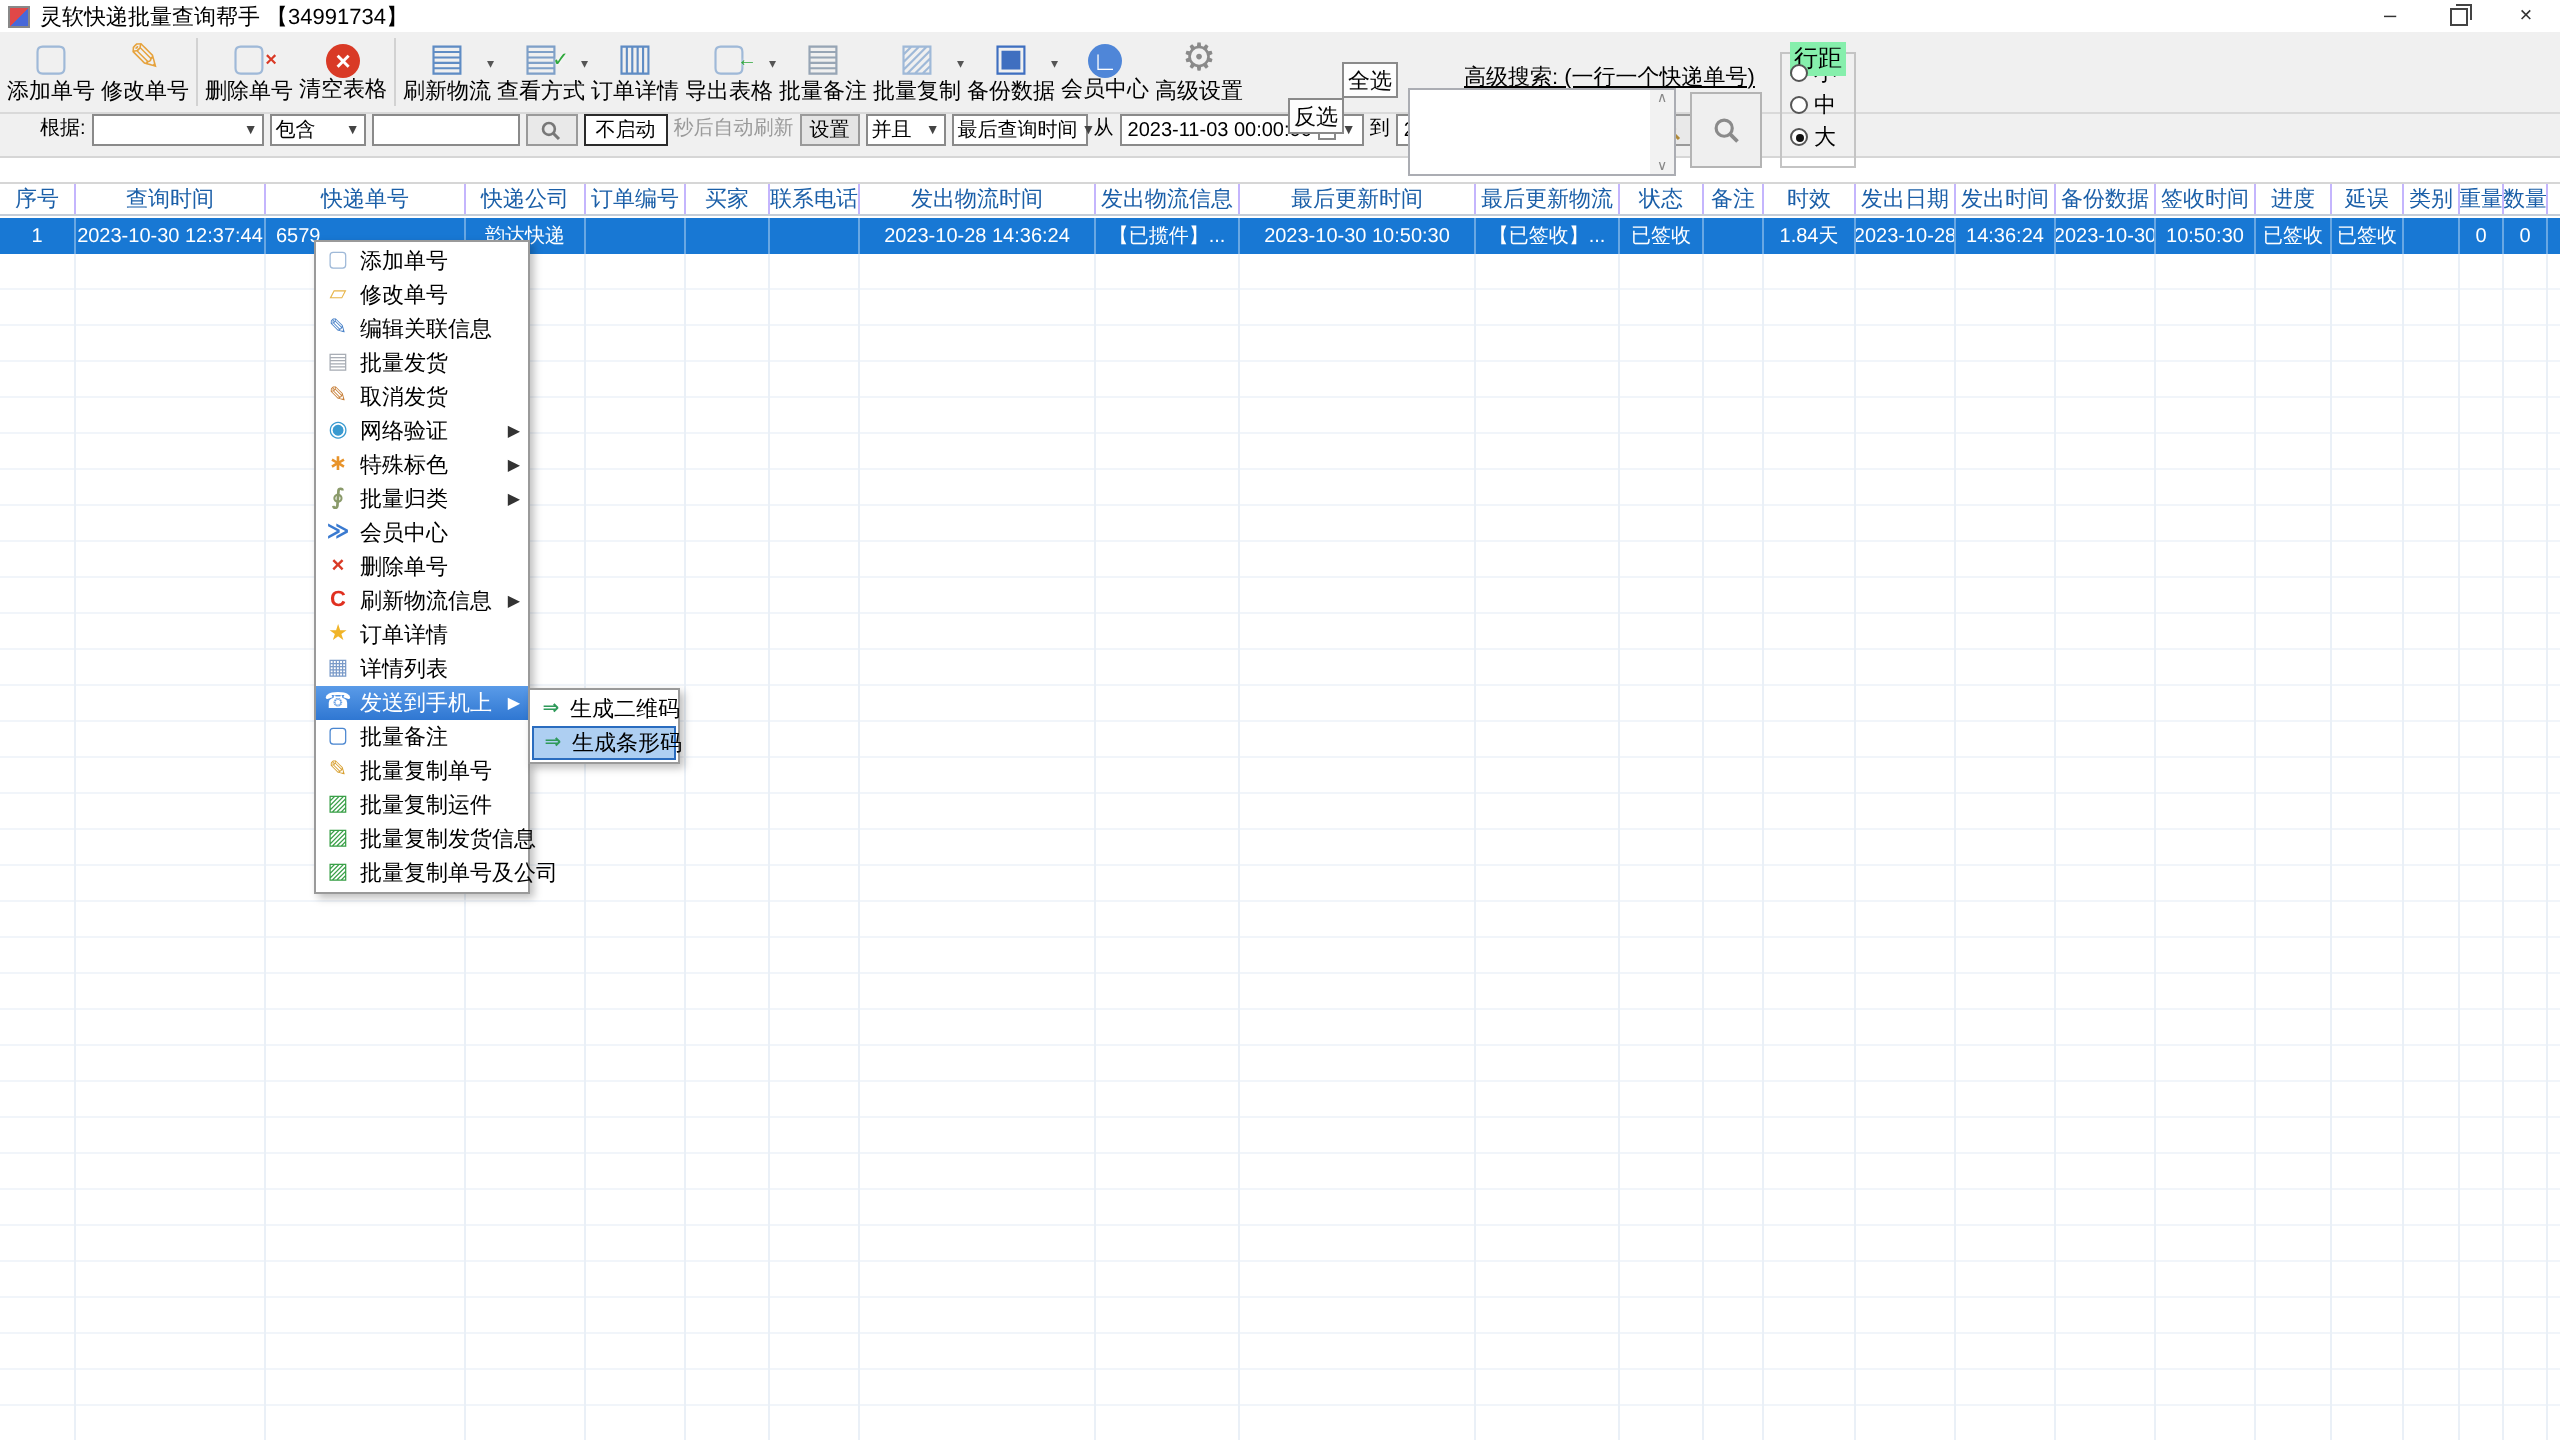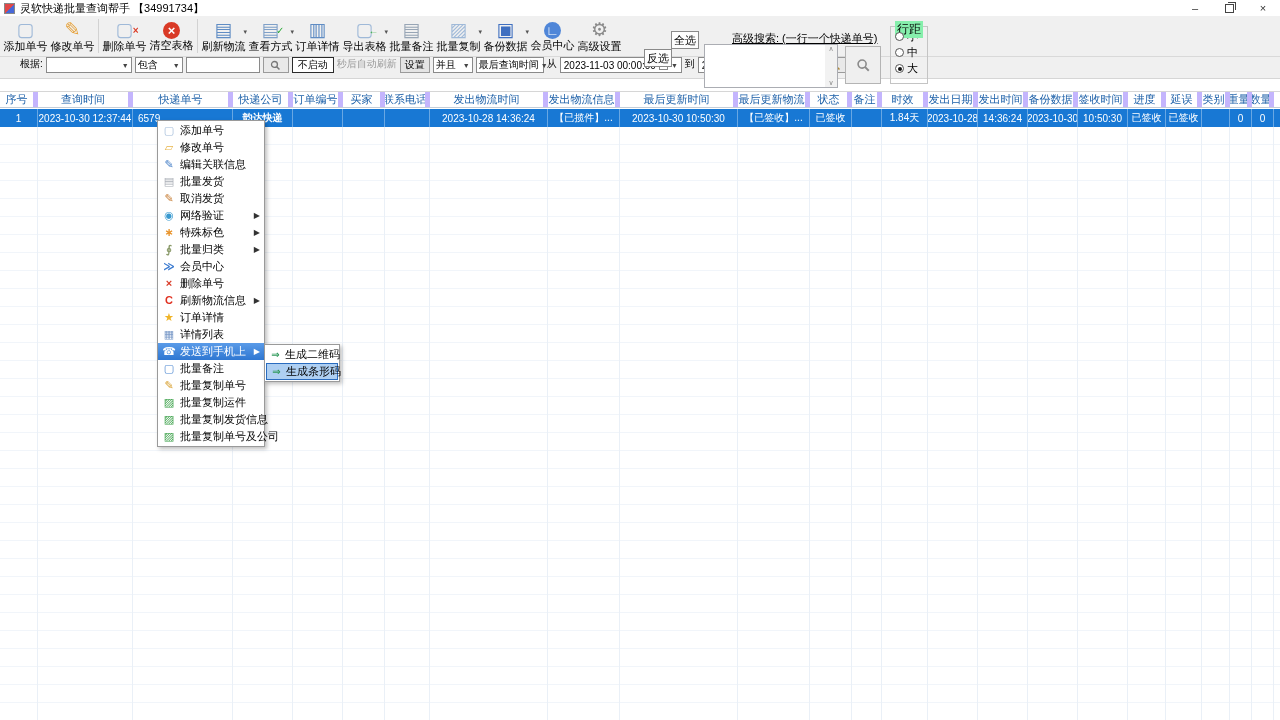--- a/index.html
+++ b/index.html
@@ -41,21 +41,21 @@
   .combo .ar{font-size:7px;color:#444;margin-left:2px;}
   .finput{height:16px;width:74px;border:1px solid #8a8a8a;font-size:10px;box-sizing:border-box;flex-shrink:0;padding:0 2px;font-family:inherit;}
   .magbtn{height:16px;width:26px;border:1px solid #9a9a9a;background:#e9e9e9;display:flex;align-items:center;justify-content:center;box-sizing:border-box;flex-shrink:0;}
   .btnstart{height:16px;border:1px solid #2b2b2b;background:#fff;padding:0 5px;display:flex;align-items:center;box-sizing:border-box;flex-shrink:0;}
   .graytext{color:#9a9a9a;}
   .btnset{height:16px;border:1px solid #9a9a9a;background:#e4e4e4;padding:0 4px;display:flex;align-items:center;box-sizing:border-box;flex-shrink:0;}
   .dtbox{height:16px;border:1px solid #8a8a8a;background:#fff;display:flex;align-items:center;padding:0 3px;gap:3px;box-sizing:border-box;flex-shrink:0;}
   .calic{width:9px;height:9px;border:1px solid #888;background:linear-gradient(#c8d8ee 0 3px,#fff 3px);box-sizing:border-box;}
   
   .thead{position:absolute;left:0;top:91px;width:1280px;height:17px;display:flex;background:#fff;border-top:1px solid #d6d6d6;border-bottom:1px solid #c4cdd8;box-sizing:border-box;}
-  .th{font-size:11px;color:#1b5fa8;display:flex;align-items:center;justify-content:center;border-right:5px solid #c4b5fd;box-sizing:border-box;flex-shrink:0;white-space:nowrap;overflow:hidden;}
+  .th{font-size:11px;color:#1b5fa8;display:flex;align-items:center;justify-content:center;border-right:1px solid #c4b5fd;box-sizing:border-box;flex-shrink:0;white-space:nowrap;overflow:hidden;}
   .trow{position:absolute;left:0;top:109px;width:1280px;height:18px;display:flex;background:#1878d4;}
   .td{font-size:10px;color:#fff;display:flex;align-items:center;justify-content:center;border-right:1px solid rgba(255,255,255,.35);box-sizing:border-box;flex-shrink:0;white-space:nowrap;overflow:hidden;}
   .td.leftal{justify-content:flex-start;padding-left:5px;}
   .gridbg{position:absolute;left:0;top:127px;width:1280px;bottom:0;display:flex;
           background:repeating-linear-gradient(to bottom,#ffffff 0 17px,#f1f5fa 17px 18px);}
   .gcol{height:100%;border-right:1px solid #eaf0f7;box-sizing:border-box;flex-shrink:0;}
   
   .ctxmenu{position:absolute;left:157px;top:120px;width:108px;background:#fff;border:1px solid #9a9a9a;
            box-shadow:2px 2px 4px rgba(0,0,0,.25);z-index:50;padding:1px 0;box-sizing:border-box;}
   .cmi{height:17px;display:flex;align-items:center;font-size:11px;position:relative;padding-left:22px;white-space:nowrap;}
@@ -259,21 +259,21 @@
       <div class="th" style="width: 36px;">延误</div>
       <div class="th" style="width: 28px;">类别</div>
       <div class="th" style="width: 22px;">重量</div>
       <div class="th" style="width: 22px;">数量</div>
       <div class="th" style="width: 50px;">更新</div>
     </div>
   <div class="trow" id="trow1">
       <div class="td" style="width: 38px;">1</div>
       <div class="td" style="width: 95px;">2023-10-30 12:37:44</div>
       <div class="td leftal" style="width: 100px;">6579</div>
-      <div class="td" style="width: 60px; font-weight: bold;">韵达快递</div>
+      <div class="td" style="width: 60px;">韵达快递</div>
       <div class="td" style="width: 50px;"></div>
       <div class="td" style="width: 42px;"></div>
       <div class="td" style="width: 45px;"></div>
       <div class="td" style="width: 118px;">2023-10-28 14:36:24</div>
       <div class="td" style="width: 72px;">【已揽件】...</div>
       <div class="td" style="width: 118px;">2023-10-30 10:50:30</div>
       <div class="td" style="width: 72px;">【已签收】...</div>
       <div class="td" style="width: 42px;">已签收</div>
       <div class="td" style="width: 30px;"></div>
       <div class="td" style="width: 46px;">1.84天</div>

